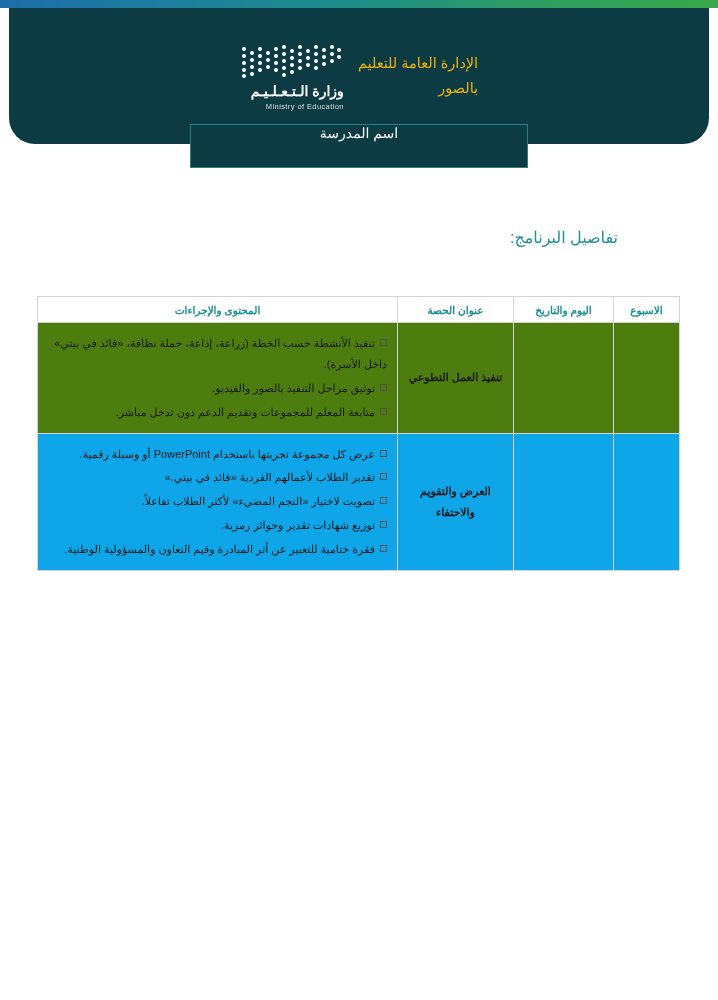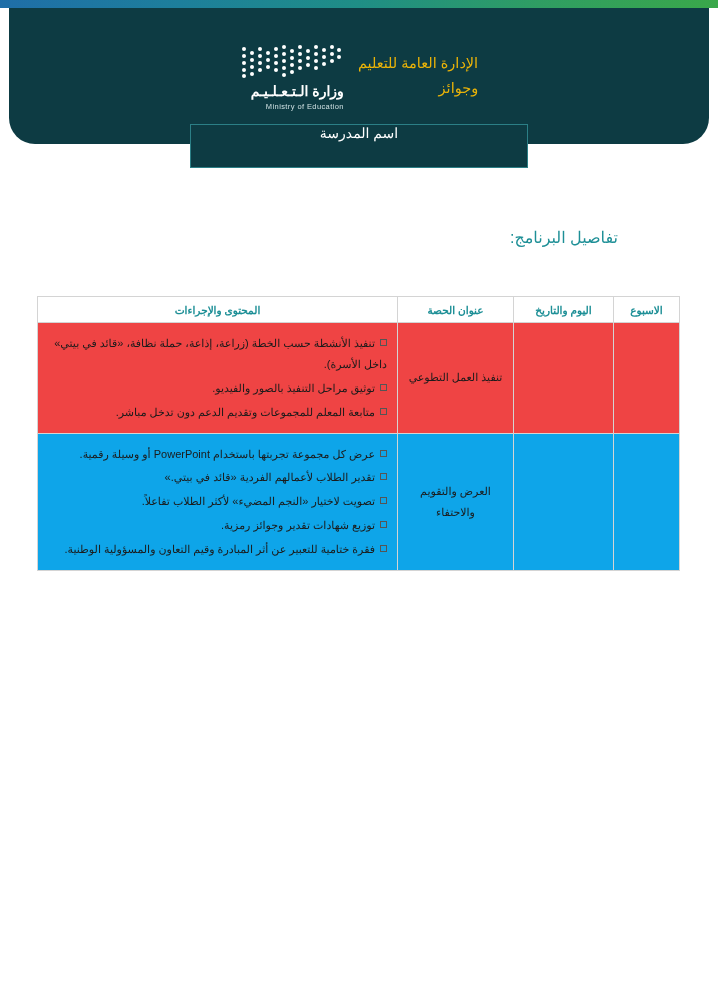--- a/index.html
+++ b/index.html
@@ -126,30 +126,31 @@
     height: 26px;
   }
   table.plan td {
     border: 1px solid #d4d4d4;
     padding: 10px 10px;
     vertical-align: middle;
     color: #1b1b1b;
     font-size: 11px;
     line-height: 1.9;
   }
-  table.plan tr.r-odd td { background: #ef4444; }
+  table.plan tr.r-odd td { background: #4d7c0f; }
   table.plan tr.r-even td { background: #0ea5e9; }
   .col-week   { width: 66px; }
   .col-day    { width: 100px; }
   .col-title  { width: 116px; }
   .col-content{ width: 360px; }
   td.cell-title {
     text-align: center;
     font-size: 10.5px;
     line-height: 1.6;
+    font-weight: bold;
   }
   td.cell-content { text-align: right; }
   .bullet-line {
     display: block;
     margin: 0 0 3px 0;
     text-align: right;
   }
   .bullet-line:last-child { margin-bottom: 0; }
   .cb {
     display: inline-block;
@@ -165,21 +166,21 @@
 <body>
 
 <div class="page">
 
   <div class="top-strip"></div>
 
   <div class="header-card">
     <div class="header-inner">
       <div class="dept-name">
         <div>الإدارة العامة للتعليم</div>
-        <div>وجوائز</div>
+        <div>بالصور</div>
       </div>
       <div class="moe-logo">
         <svg class="moe-dots" viewBox="0 0 104 34">
           <g fill="#ffffff">
             <circle cx="4" cy="4" r="2"></circle>
               <circle cx="4" cy="11" r="2"></circle>
               <circle cx="4" cy="18" r="2"></circle>
               <circle cx="4" cy="25" r="2"></circle>
               <circle cx="4" cy="31" r="2"></circle>
             <circle cx="12" cy="8" r="2"></circle>

